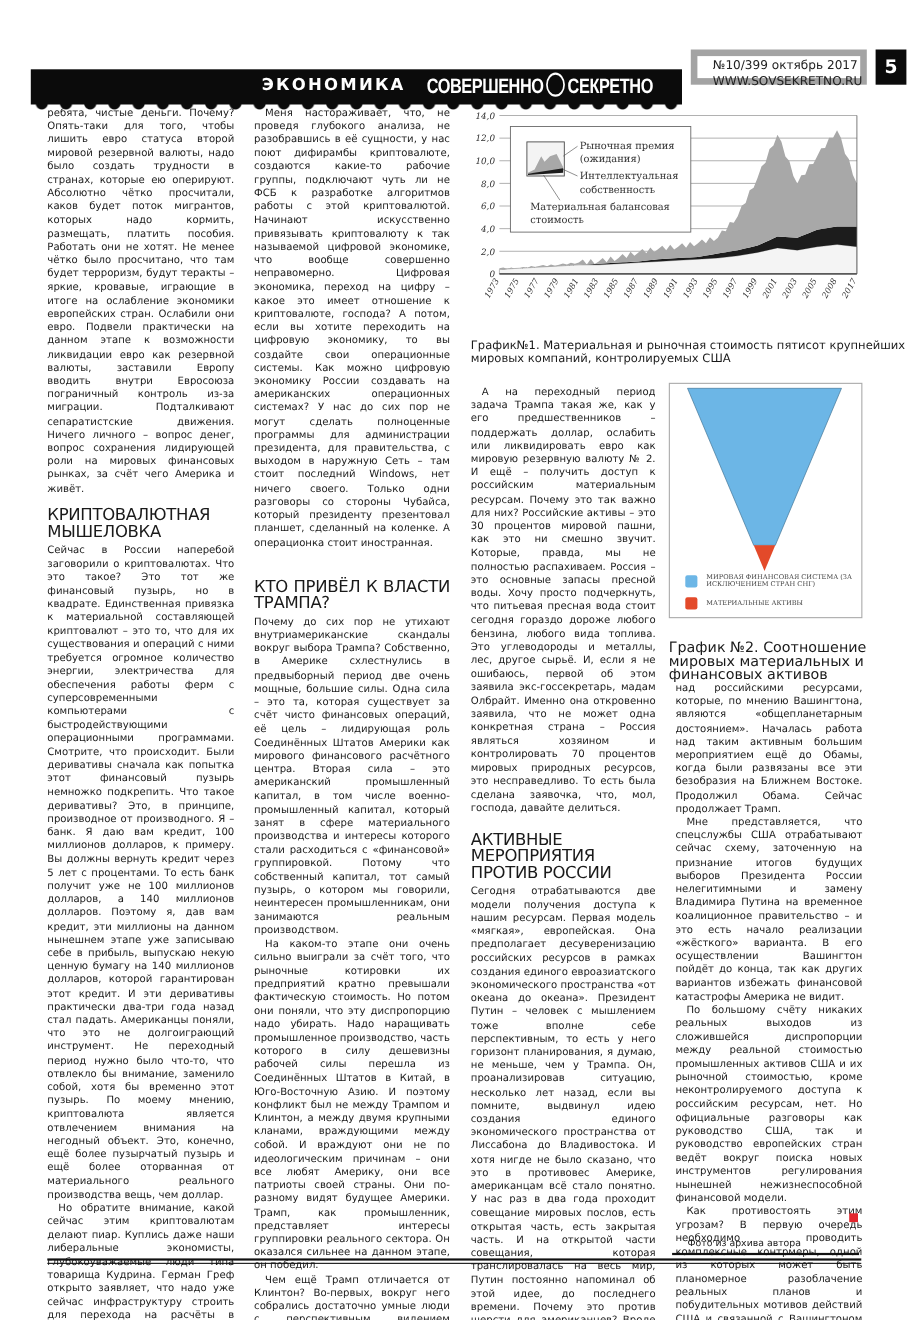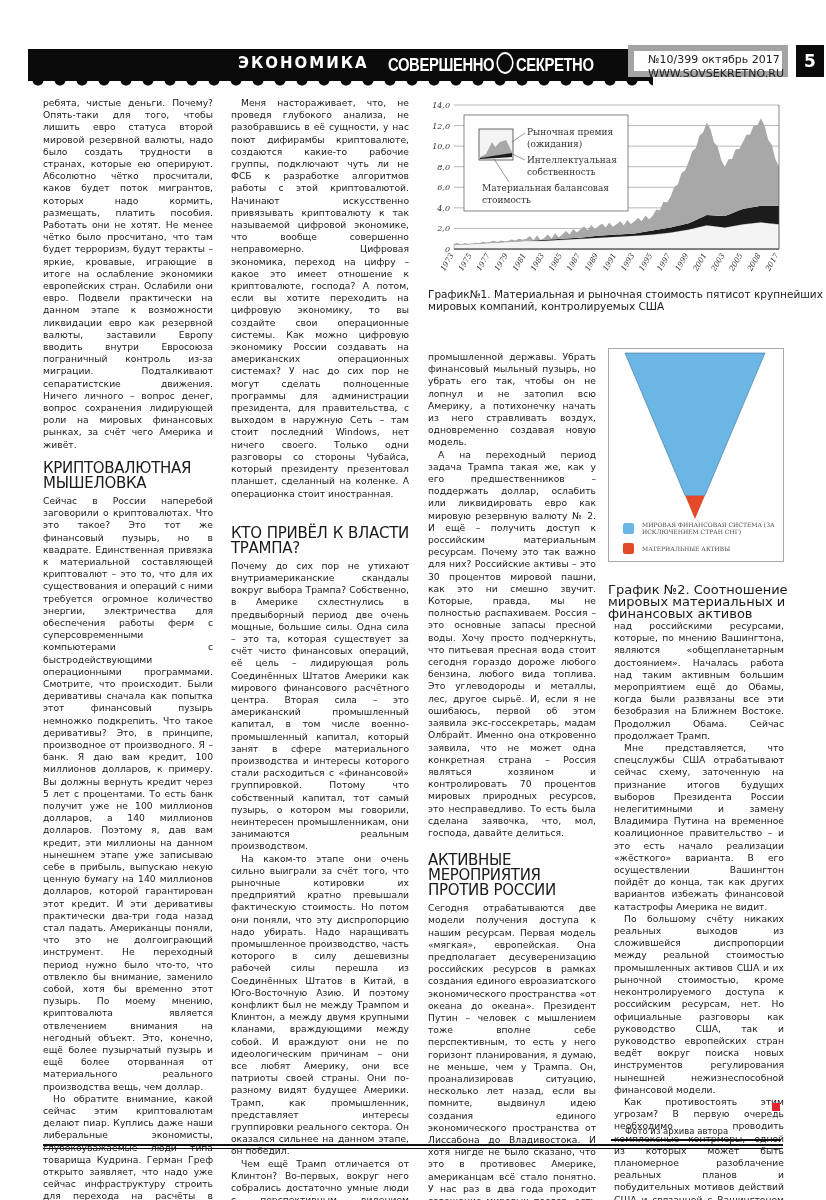--- a/index.html
+++ b/index.html
@@ -1,35 +1,35 @@
 <!DOCTYPE html>
 <html><head>
 <meta charset="utf-8">
 <style>
   html,body{margin:0;padding:0;background:#fff;}
   body{width:826px;height:1200px;position:relative;overflow:hidden;font-family:"DejaVu Sans",sans-serif;color:#1a1a1a;}
   .masthead{position:absolute;left:28px;top:45px;width:800px;height:42px;}
-  .mh-black{position:absolute;left:0;top:4px;width:592px;height:32px;background:#0b0b0b;padding-left:33px;}
+  .mh-black{position:absolute;left:0;top:18px;width:592px;height:32px;background:#0b0b0b;}
   .mh-black:after{content:"";position:absolute;left:0;right:0;bottom:-5px;height:6px;background:
     radial-gradient(circle at 10px 0,#0b0b0b 5px,transparent 6px) 0 0/22px 6px repeat-x;}
   .mh-section{position:absolute;left:210px;top:5px;color:#fff;font-family:"DejaVu Sans",sans-serif;font-weight:bold;font-size:15px;letter-spacing:2px;}
   .mh-logo{position:absolute;left:360px;top:3px;color:#fff;font-family:"Liberation Sans",sans-serif;font-weight:bold;font-size:19px;letter-spacing:-0.5px;transform:scaleX(0.78);transform-origin:left;white-space:nowrap;}
   .mh-globe{display:inline-block;width:18px;height:18px;border:2px solid #fff;border-radius:50%;vertical-align:-3px;margin:0 3px;}
   .mh-issue{position:absolute;left:600px;top:0;width:160px;height:32px;border:6px solid #a3a3a3;background:#fff;font-size:11px;line-height:14px;padding:2px 0 0 14px;box-sizing:border-box;color:#222;}
   .mh-page{position:absolute;left:768px;top:0;width:28px;height:32px;background:#0b0b0b;color:#fff;font-weight:bold;font-size:17px;text-align:center;line-height:32px;}
   .col{position:absolute;font-size:9.2px;line-height:12.2px;text-align:justify;}
   .col p{margin:0;text-indent:10px;}
   .col p.noind{text-indent:0;}
   .col1{left:43px;top:97px;width:170px;}
   .col2{left:231px;top:97px;width:178px;}
   .col3{left:428px;top:351px;width:168px;}
   .col4{left:614px;top:620px;width:170px;}
   h2{font-weight:normal;font-size:15px;line-height:15px;margin:10px 0 4px;letter-spacing:-0.3px;}
   .chart1{position:absolute;left:424px;top:97px;width:395px;height:200px;}
-  .chart1-caption{position:absolute;left:428px;top:288px;width:395px;font-size:10.5px;line-height:12px;}
+  .chart1-caption{position:absolute;left:428px;top:308px;width:395px;font-size:10.5px;line-height:12px;}
   .chart2-box{position:absolute;left:608px;top:348px;width:174px;height:212px;border:1px solid #aaa;background:#fff;}
   .chart2-caption{position:absolute;left:608px;top:584px;width:200px;font-size:13px;line-height:12px;}
   .legend-row{position:absolute;display:flex;align-items:center;font-family:"DejaVu Serif",serif;font-size:6px;color:#444;line-height:7px;}
   .swatch{width:11px;height:11px;border-radius:2px;margin-right:8px;flex:none;}
   .end-mark{position:absolute;left:772px;top:1103px;width:8px;height:8px;background:#e3252d;}
   .photo-credit{position:absolute;left:611px;top:1126px;font-size:8.5px;margin-left:14px;}
   .rule-bottom{position:absolute;left:43px;top:1144px;width:740px;height:2px;background:#111;}
   .rule-bottom2{position:absolute;left:43px;top:1148px;width:740px;height:1px;background:#111;}
   .rule-right{position:absolute;left:611px;top:1139px;width:170px;height:2px;background:#111;}
 </style>
@@ -117,21 +117,20 @@
     <text x="103" y="78" font-size="9" font-family="DejaVu Serif, serif" fill="#333">собственность</text>
     <text x="58" y="94" font-size="9" font-family="DejaVu Serif, serif" fill="#333">Материальная балансовая</text>
     <text x="58" y="106" font-size="9" font-family="DejaVu Serif, serif" fill="#333">стоимость</text>
     <line x1="88" y1="45" x2="101" y2="36" stroke="#555" stroke-width="0.6"></line>
     <line x1="88" y1="57" x2="101" y2="63" stroke="#555" stroke-width="0.6"></line>
     <line x1="70" y1="62" x2="85" y2="85" stroke="#555" stroke-width="0.6"></line>
   </svg>
 <div class="chart1-caption">График№1. Материальная и рыночная стоимость пятисот крупнейших мировых компаний, контролируемых США</div>
 
 <div class="col col3">
-  <p class="noind">промышленной державы. Убрать финансовый мыльный пузырь, но убрать его так, чтобы он не лопнул и не затопил всю Америку, а потихонечку начать из него стравливать воздух, одновременно создавая новую модель.</p>
   <p>А на переходный период задача Трампа такая же, как у его предшественников – поддержать доллар, ослабить или ликвидировать евро как мировую резервную валюту № 2. И ещё – получить доступ к российским материальным ресурсам. Почему это так важно для них? Российские активы – это 30 процентов мировой пашни, как это ни смешно звучит. Которые, правда, мы не полностью распахиваем. Россия – это основные запасы пресной воды. Хочу просто подчеркнуть, что питьевая пресная вода стоит сегодня гораздо дороже любого бензина, любого вида топлива. Это углеводороды и металлы, лес, другое сырьё. И, если я не ошибаюсь, первой об этом заявила экс-госсекретарь, мадам Олбрайт. Именно она откровенно заявила, что не может одна конкретная страна – Россия являться хозяином и контролировать 70 процентов мировых природных ресурсов, это несправедливо. То есть была сделана заявочка, что, мол, господа, давайте делиться.</p>
   <h2 style="margin-top:14px">АКТИВНЫЕ МЕРОПРИЯТИЯ ПРОТИВ РОССИИ</h2>
   <p class="noind">Сегодня отрабатываются две модели получения доступа к нашим ресурсам. Первая модель «мягкая», европейская. Она предполагает десуверенизацию российских ресурсов в рамках создания единого евроазиатского экономического пространства «от океана до океана». Президент Путин – человек с мышлением тоже вполне себе перспективным, то есть у него горизонт планирования, я думаю, не меньше, чем у Трампа. Он, проанализировав ситуацию, несколько лет назад, если вы помните, выдвинул идею создания единого экономического пространства от Лиссабона до Владивостока. И хотя нигде не было сказано, что это в противовес Америке, американцам всё стало понятно. У нас раз в два года проходит совещание мировых послов, есть открытая часть, есть закрытая часть. И на открытой части совещания, которая транслировалась на весь мир, Путин постоянно напоминал об этой идее, до последнего времени. Почему это против шерсти для американцев? Вроде бы модель одна – и там и там общее экономическое пространство от океана до океана. Но разница в том, что США хотят возглавить этот процесс и руководить им.</p>
 
 </div>
 
 <div class="chart2-box">
   <svg id="chart2" width="174" height="212">
       <path d="M16,4 L156,4 L95.80000000000001,146.76 L76.19999999999999,146.76Z" fill="#6cb6e6" stroke="#3d6f91" stroke-width="0.6"></path>
       <path d="M76.19999999999999,146.76 L95.80000000000001,146.76 L86,170Z" fill="#e34a2a"></path>

